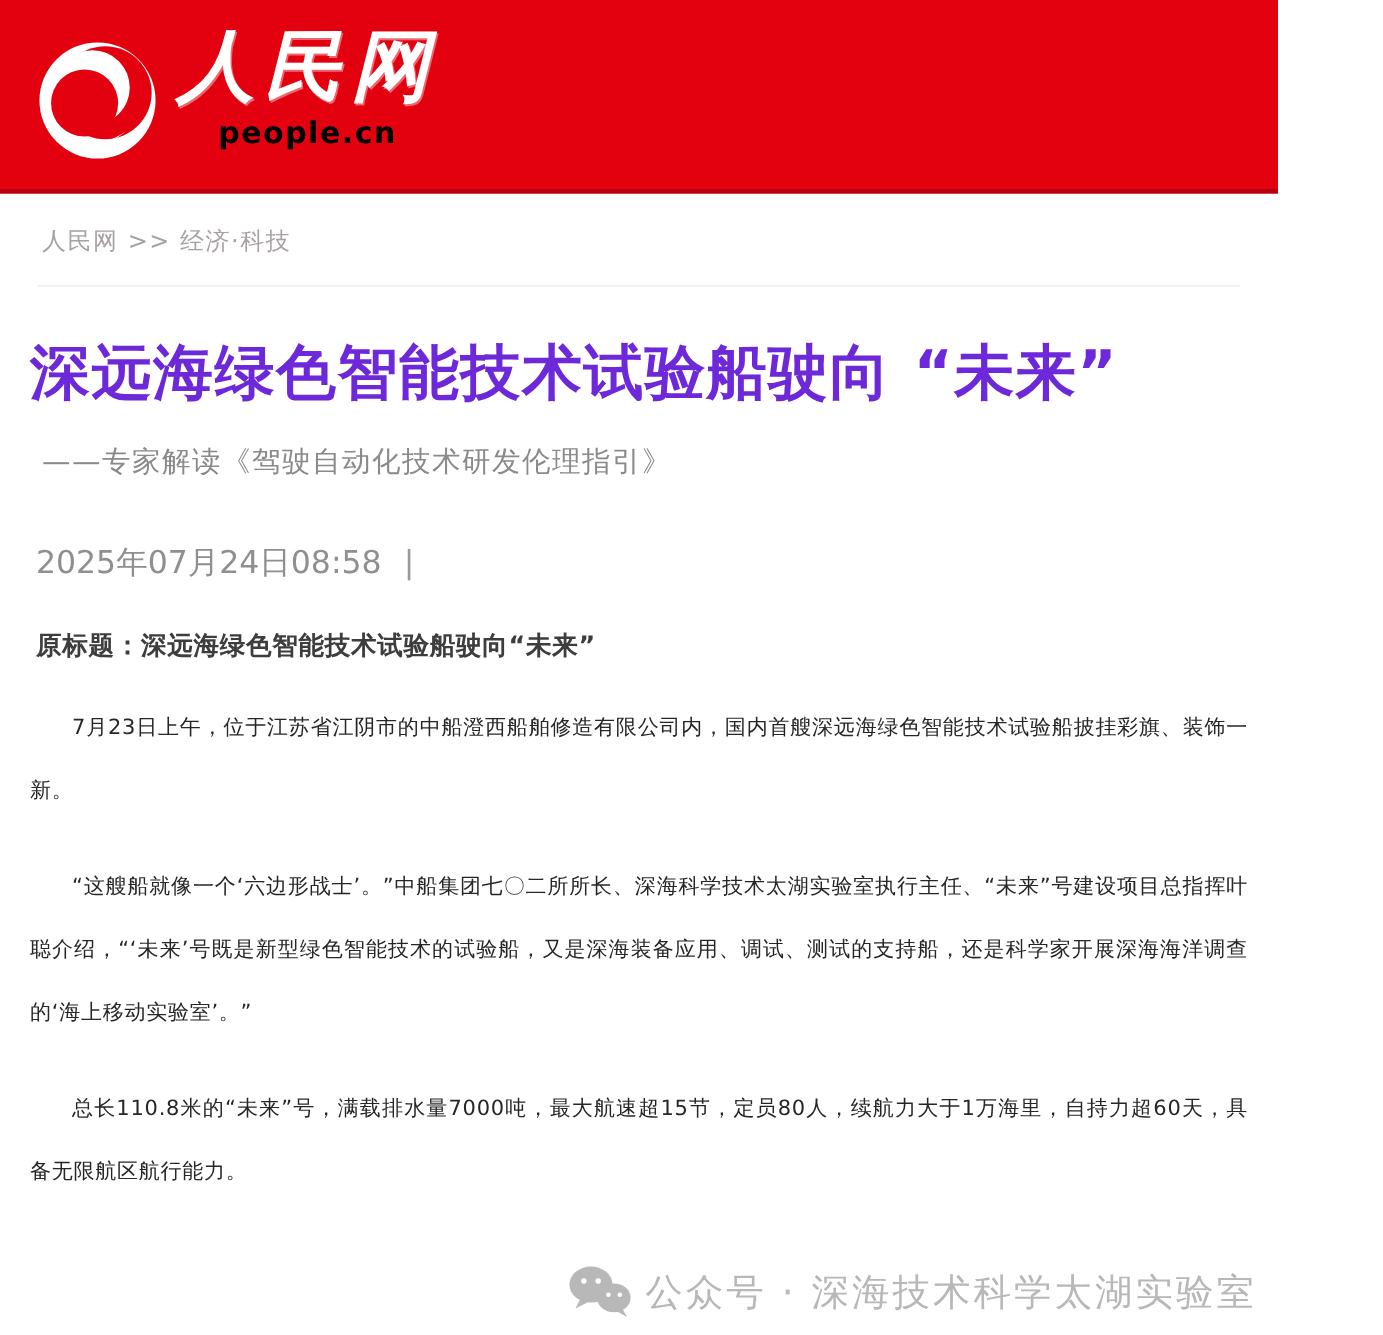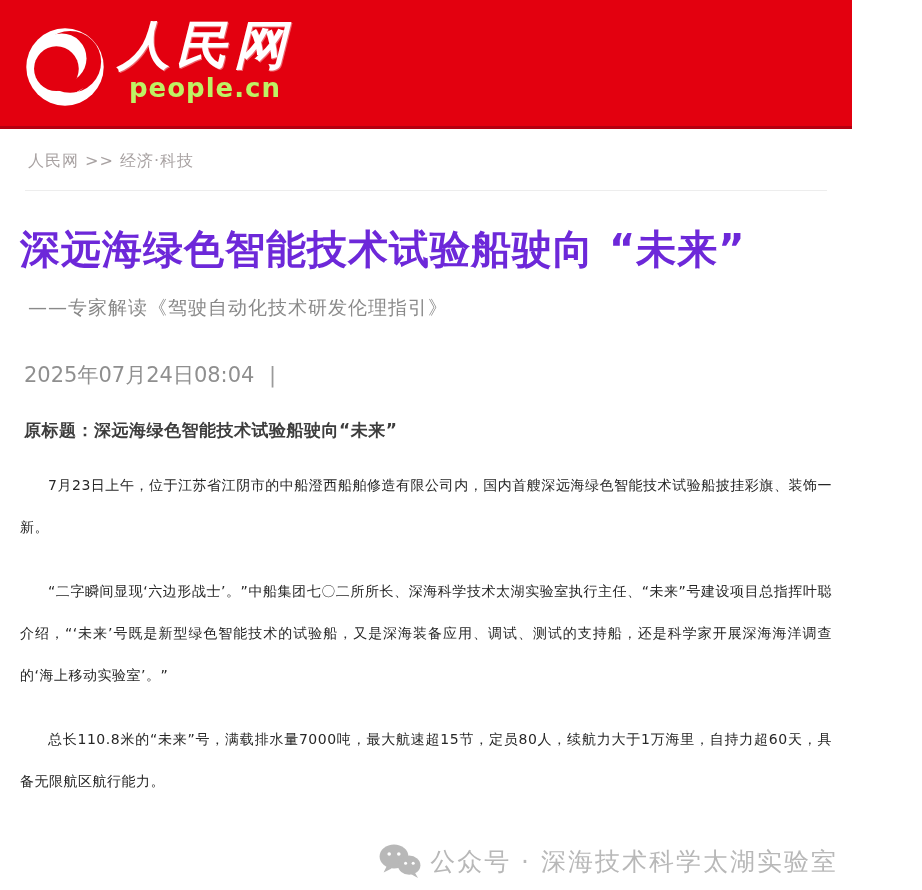--- a/index.html
+++ b/index.html
@@ -38,22 +38,22 @@
   .logo-cn {
     color: #ffffff;
     font-size: 52px;
     font-weight: bold;
     font-style: italic;
     letter-spacing: 6px;
     line-height: 58px;
     text-shadow: 1px 1px 0 rgba(255,255,255,.4);
   }
   .logo-en {
-    color: #bef264;
-    font-size: 26px;
+    color: #000000;
+    font-size: 20px;
     font-weight: bold;
     letter-spacing: 1px;
     line-height: 28px;
   }
 
   
   .breadcrumb {
     margin: 22px 25px 0 28px;
     font-size: 16px;
     color: #a8a2a2;
@@ -150,29 +150,29 @@
     <span>&gt;&gt;</span>
     <span>经济·科技</span>
   </div>
 
   <hr class="rule">
 
   <h1 class="headline">深远海绿色智能技术试验船驶向 “未来”</h1>
   <div class="subtitle">——专家解读《驾驶自动化技术研发伦理指引》</div>
 
   <div class="dateline">
-    <span>2025年07月24日08:04</span>
+    <span>2025年07月24日08:58</span>
     <span class="pipe">|</span>
   </div>
 
   <div class="orig-title">原标题：深远海绿色智能技术试验船驶向“未来”</div>
 
   <div class="body-text">
     <p>7月23日上午，位于江苏省江阴市的中船澄西船舶修造有限公司内，国内首艘深远海绿色智能技术试验船披挂彩旗、装饰一新。</p>
-    <p>“二字瞬间显现‘六边形战士’。”中船集团七〇二所所长、深海科学技术太湖实验室执行主任、“未来”号建设项目总指挥叶聪介绍，“‘未来’号既是新型绿色智能技术的试验船，又是深海装备应用、调试、测试的支持船，还是科学家开展深海海洋调查的‘海上移动实验室’。”</p>
+    <p>“这艘船就像一个‘六边形战士’。”中船集团七〇二所所长、深海科学技术太湖实验室执行主任、“未来”号建设项目总指挥叶聪介绍，“‘未来’号既是新型绿色智能技术的试验船，又是深海装备应用、调试、测试的支持船，还是科学家开展深海海洋调查的‘海上移动实验室’。”</p>
     <p>总长110.8米的“未来”号，满载排水量7000吨，最大航速超15节，定员80人，续航力大于1万海里，自持力超60天，具备无限航区航行能力。</p>
   </div>
 
   <div class="watermark">
     <svg class="wechat-icon" viewBox="0 0 110 95">
       <ellipse cx="40" cy="36" rx="36" ry="30" fill="#b8b8b8"></ellipse>
       <path d="M22 60 L14 76 L34 66 Z" fill="#b8b8b8"></path>
       <circle cx="28" cy="30" r="4.5" fill="#ffffff"></circle>
       <circle cx="52" cy="30" r="4.5" fill="#ffffff"></circle>
       <ellipse cx="78" cy="58" rx="28" ry="24" fill="#b8b8b8"></ellipse>

